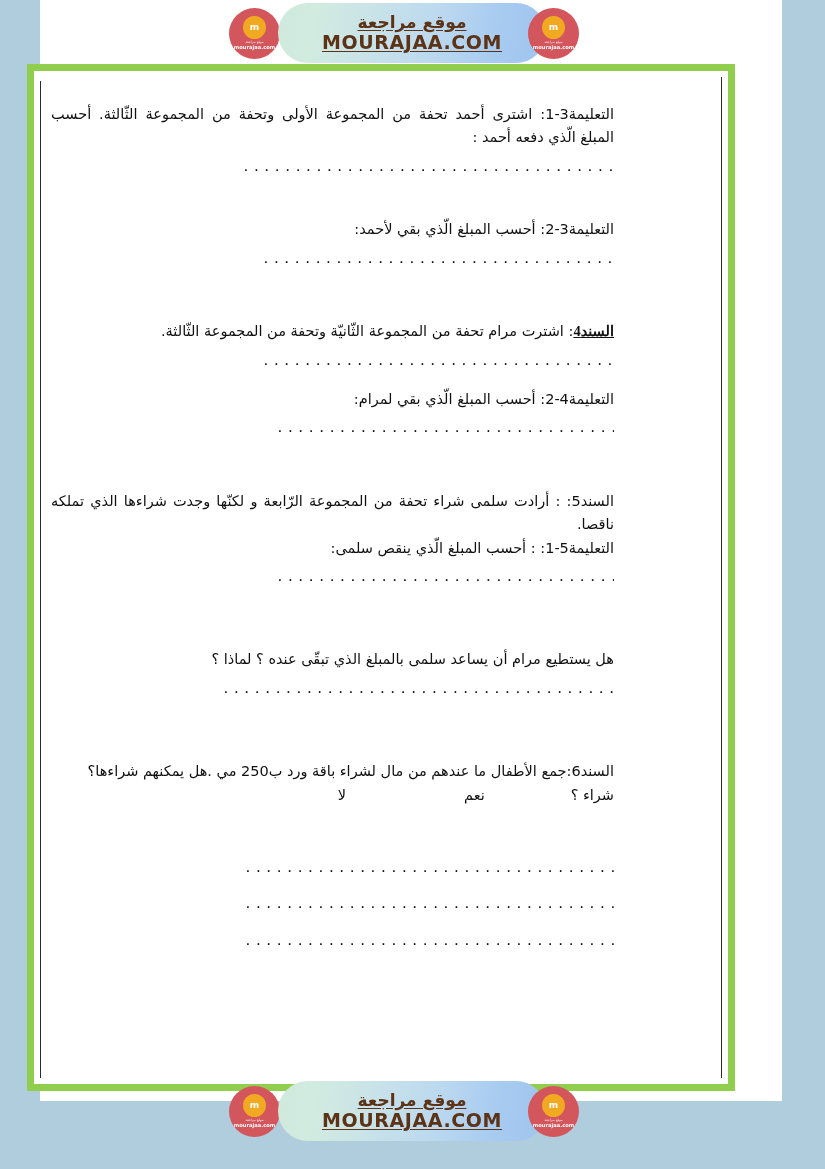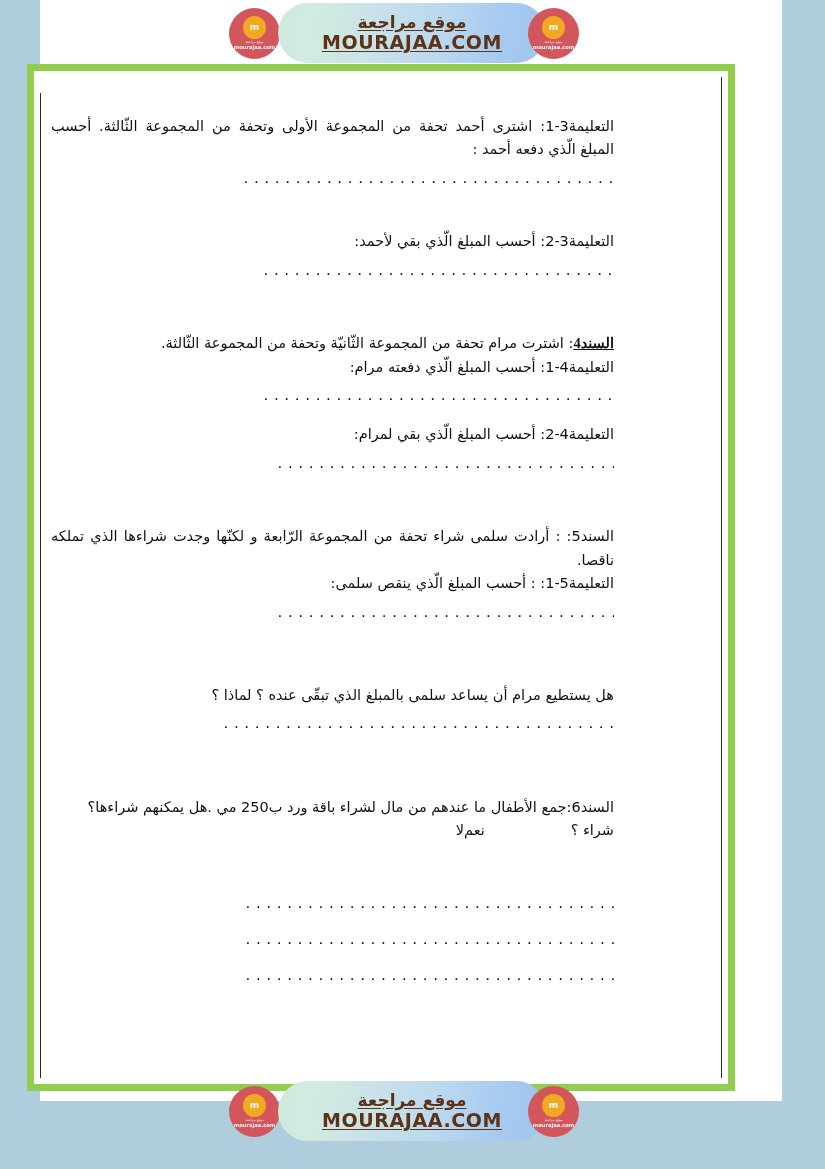--- a/index.html
+++ b/index.html
@@ -140,21 +140,21 @@
     left: 6px;
     top: 6px;
     right: 6px;
     bottom: 6px;
     border-right: 1.2px solid #2b2b2b;
     box-sizing: border-box;
   }
   .content-col {
     position: absolute;
     left: 0;
-    top: 16px;
+    top: 4px;
     bottom: 0;
     width: 580px;
     border-left: 1.2px solid #2b2b2b;
     box-sizing: border-box;
     padding: 22px 6px 0 10px;
     direction: rtl;
     text-align: right;
   }
   .side-col {
     position: absolute;
@@ -201,21 +201,21 @@
   .ans-block .dots { margin-bottom: 22px; }
 
   .opt-row {
     display: flex;
     direction: rtl;
     gap: 0;
     font-size: 14.5px;
     line-height: 1.62;
   }
   .opt-q    { margin-left: 86px; }
-  .opt-yes  { }
+  .opt-yes  { margin-left: 118px; }
 </style>
 </head>
 <body>
 
 <div class="paper"></div>
 
 <div class="green-frame">
   <div class="table-area">
 
     <div class="content-col">
@@ -230,21 +230,20 @@
       <div class="gap-sm"></div>
       <div class="dots w-mid">...................................................</div>
 
       <div class="gap-xl"></div>
       <div class="gap-sm"></div>
 
       <p class="txt blk">
         <span class="sand-label">السند4</span><span>: اشترت مرام تحفة من المجموعة الثّانيّة وتحفة من المجموعة الثّالثة.</span>
       </p>
 
-      <p class="txt blk">التعليمة4-1: أحسب المبلغ الّذي دفعته مرام:</p>
       <div class="gap-sm"></div>
       <div class="dots w-mid">...................................................</div>
 
       <div class="gap-md"></div>
 
       <p class="txt blk">التعليمة4-2: أحسب المبلغ الّذي بقي  لمرام:</p>
       <div class="gap-sm"></div>
       <div class="dots w-short">...................................................</div>
 
       <div class="gap-xl"></div>

